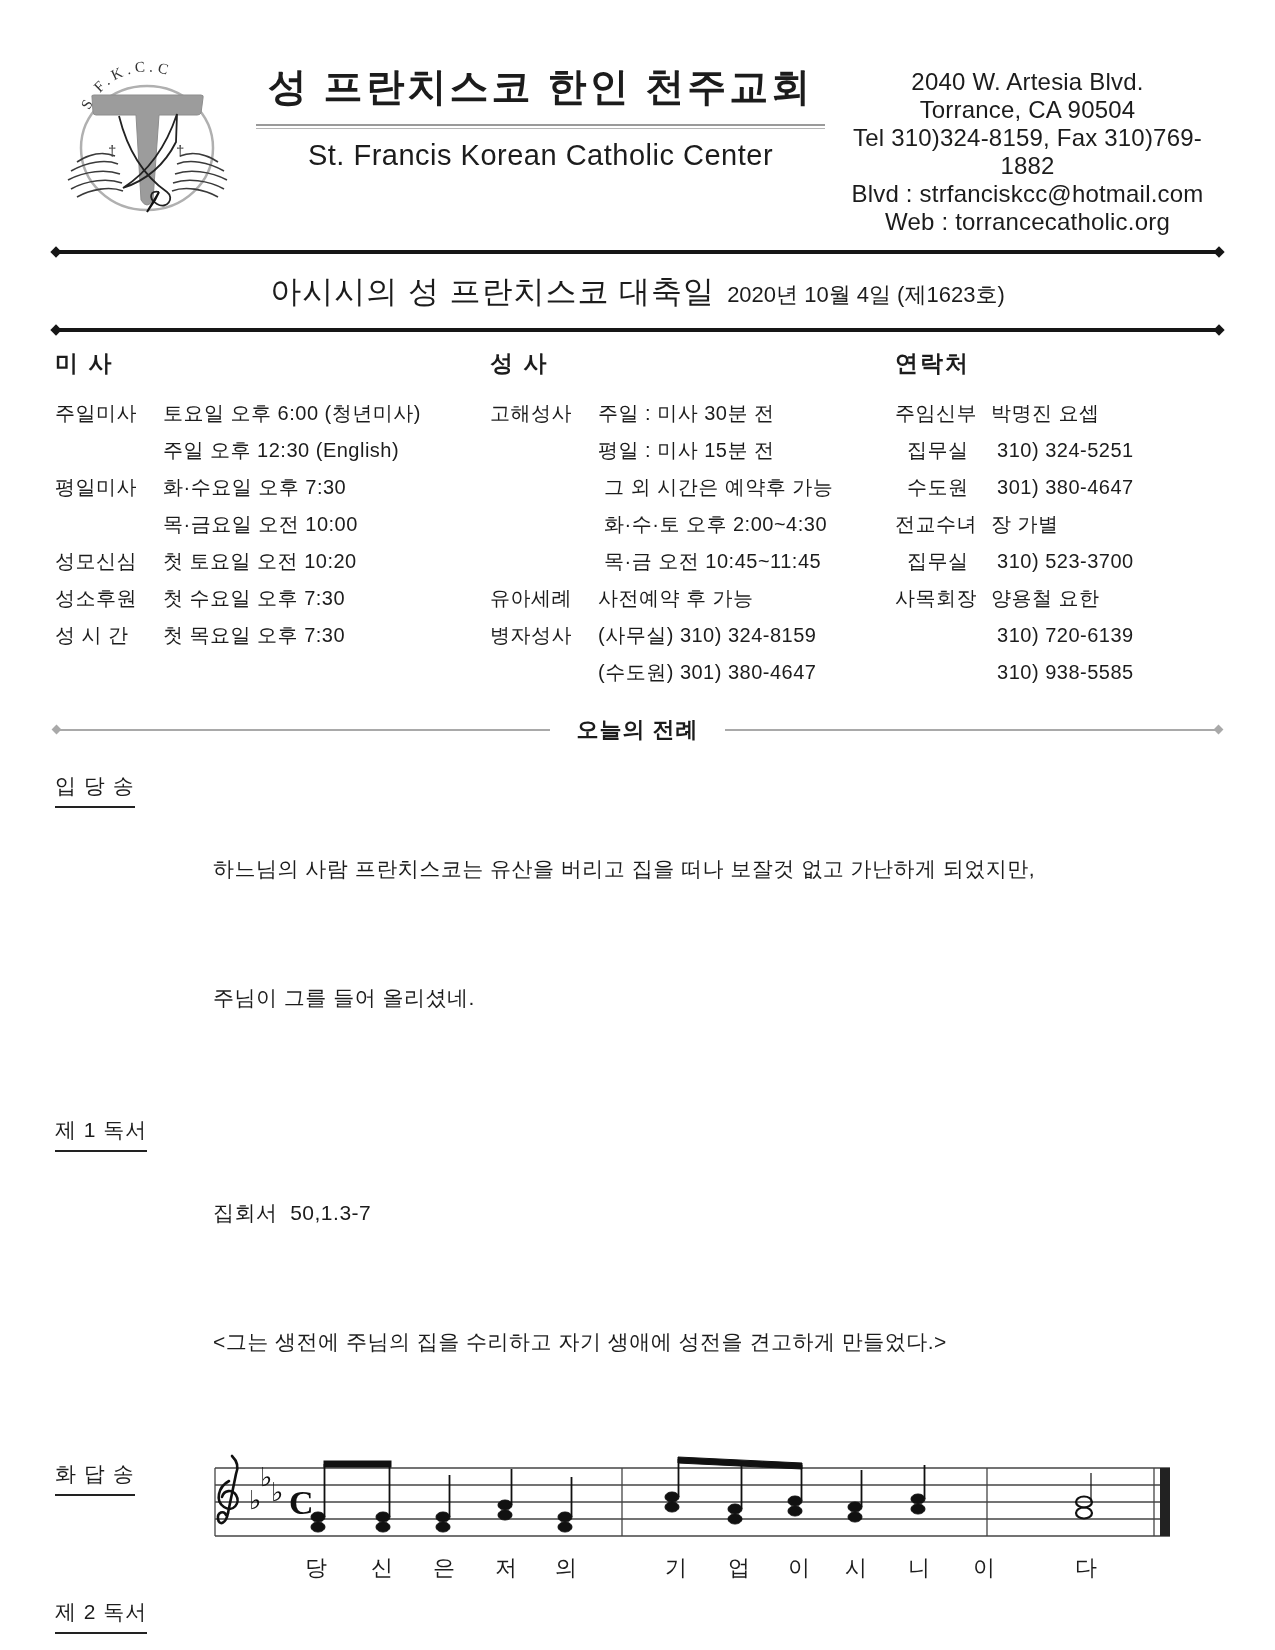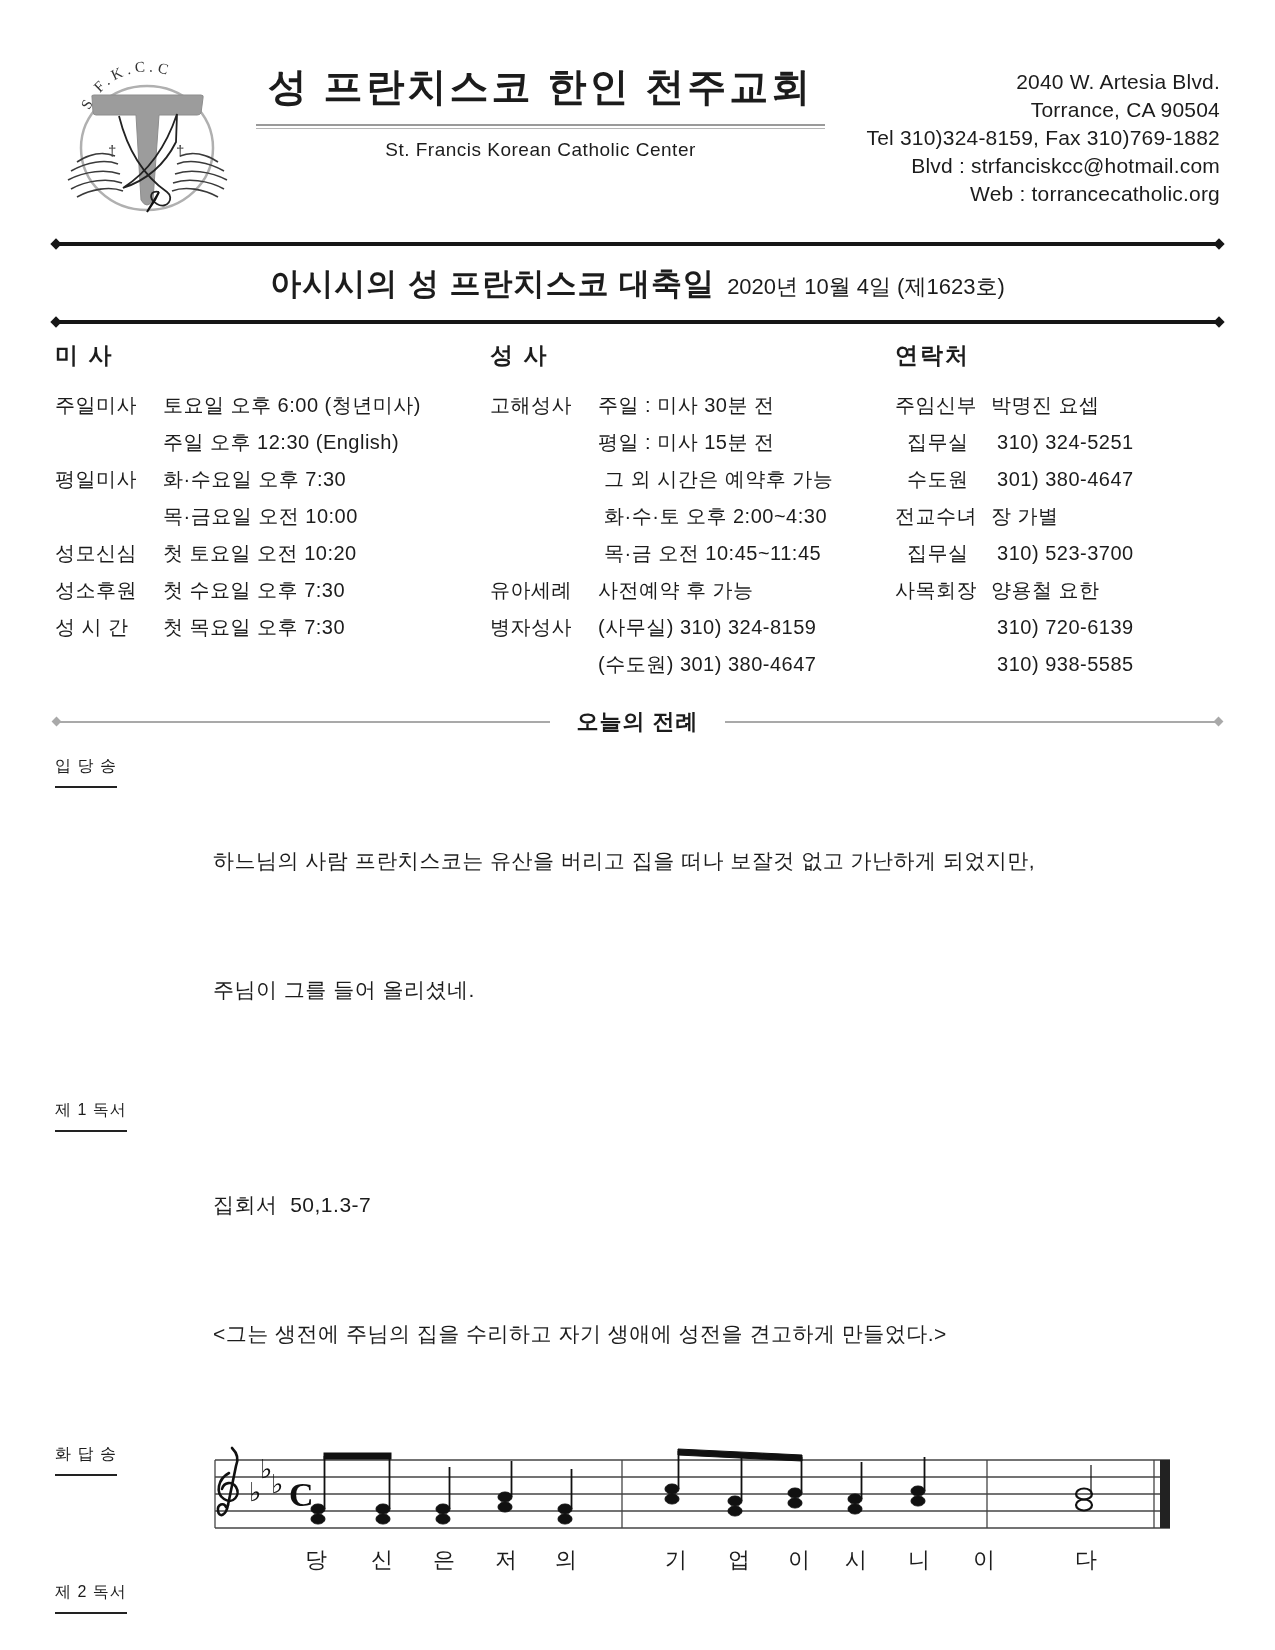--- a/index.html
+++ b/index.html
@@ -6,51 +6,51 @@
   html,body { background:#fff; }
   body { width:1275px; height:1650px; font-family:"Liberation Sans","DejaVu Sans",sans-serif; color:#1c1c1c; overflow:hidden; }
   .page { width:1275px; height:1650px; padding:52px 55px 0 55px; position:relative; }
 
   
   .header { display:flex; align-items:flex-start; }
   .logo-box { width:185px; flex:0 0 185px; }
   .head-center { flex:1 1 auto; padding:8px 10px 0 16px; text-align:center; }
   .kr-title { font-size:39px; font-weight:bold; letter-spacing:3px; white-space:nowrap; }
   .dbl-line { height:5px; border-top:2px solid #9a9a9a; border-bottom:1px solid #b5b5b5; margin:10px 0 10px 0; }
-  .en-title { font-size:19px; letter-spacing:0.5px; white-space:nowrap; }
-  .head-right { flex:0 0 385px; text-align:right; padding-top:16px; font-size:21px; line-height:28px; letter-spacing:0.2px; }
+  .en-title { font-size:29px; letter-spacing:0.5px; white-space:nowrap; }
+  .head-right { flex:0 0 385px; text-align:center; padding-top:16px; font-size:24px; line-height:28px; letter-spacing:0.2px; }
 
   
   .rule { position:relative; height:4px; background:#161616; margin:0; }
   .rule::before,.rule::after { content:""; position:absolute; top:-2px; width:8px; height:8px; background:#161616; transform:rotate(45deg); }
   .rule::before { left:-3px; } .rule::after { right:-3px; }
   .rule-1 { margin-top:14px; }
 
   
   .masthead { text-align:center; padding:17px 0 15px 0; white-space:nowrap; }
-  .feast { font-size:31px; font-weight:bold; letter-spacing:1px; }
+  .feast { font-size:31px; font-weight:normal; letter-spacing:1px; }
   .issue { font-size:22px; margin-left:12px; }
 
   
   .info { display:grid; grid-template-columns:435px 405px 325px; margin-top:16px; }
   .col-title { font-size:23px; font-weight:bold; letter-spacing:2px; margin-bottom:16px; }
   .info-line { display:grid; grid-template-columns:108px 1fr; column-gap:0; font-size:20px; line-height:37px; letter-spacing:0.5px; white-space:pre; }
   .col-contact .info-line { grid-template-columns:96px 1fr; }
 
   
   .sect-divider { display:flex; align-items:center; margin:24px 0 16px 0; }
   .dline { flex:1 1 auto; height:2px; background:#a9a9a9; position:relative; }
   .dline-l::before,.dline-r::after { content:""; position:absolute; top:-3px; width:7px; height:7px; background:#a9a9a9; transform:rotate(45deg); }
   .dline-l::before { left:-2px; } .dline-r::after { right:-2px; }
   .sect-title { font-size:22px; font-weight:bold; letter-spacing:1px; padding:0 26px; }
 
   
   .liturgy { }
   .lit-entry { display:grid; grid-template-columns:158px 1fr; align-items:start; }
-  .lit-label { font-size:16px; letter-spacing:1px; line-height:26px; margin-top:0;
+  .lit-label { font-size:21px; letter-spacing:1px; line-height:26px; margin-top:12px;
                border-bottom:2px solid #222; padding-bottom:7px; justify-self:start; white-space:pre; }
   .lit-body { font-size:21px; line-height:43px; letter-spacing:0.5px; white-space:pre; }
 
   
   .music-wrap { position:relative; width:975px; padding-top:4px; }
   .score { display:block; }
   .lyrics { position:relative; height:38px; font-size:22px; }
   .lyrics span { position:absolute; top:4px; }
 </style>
 </head>

